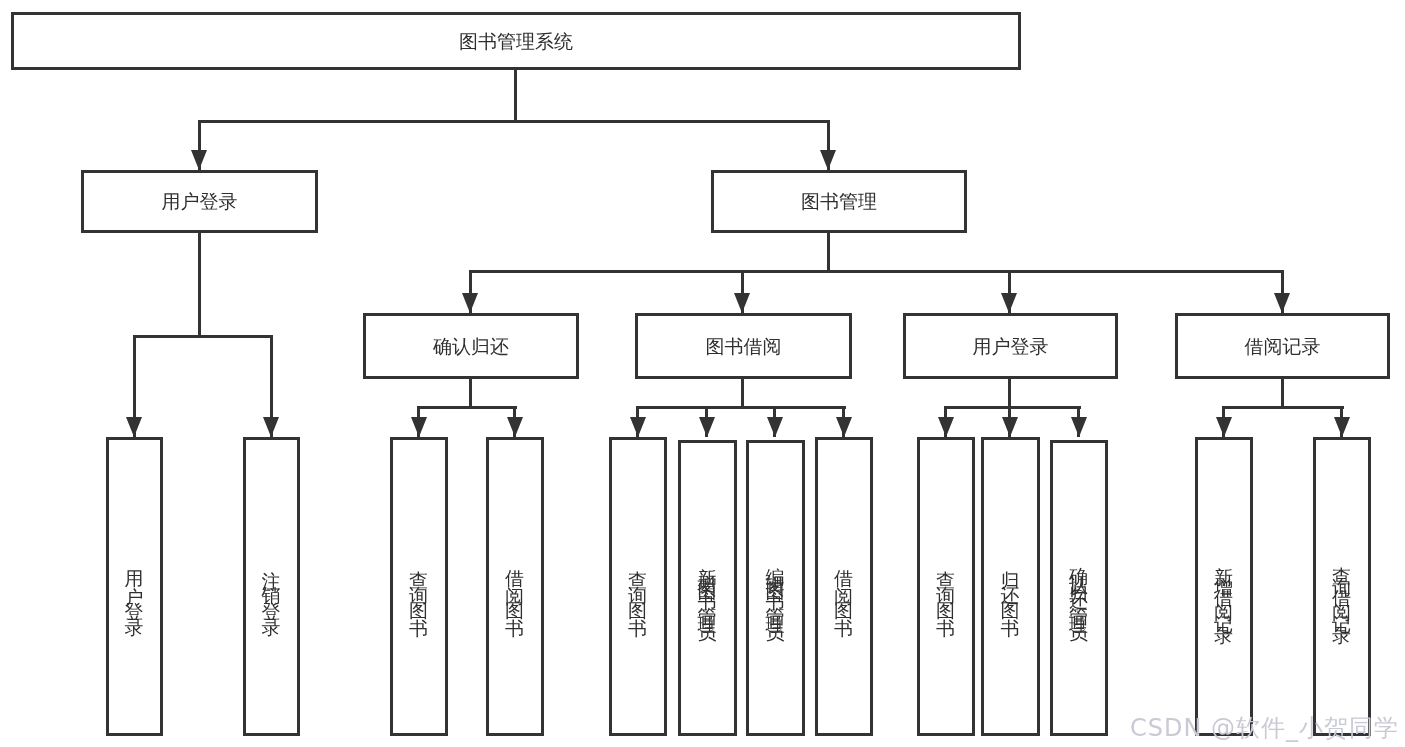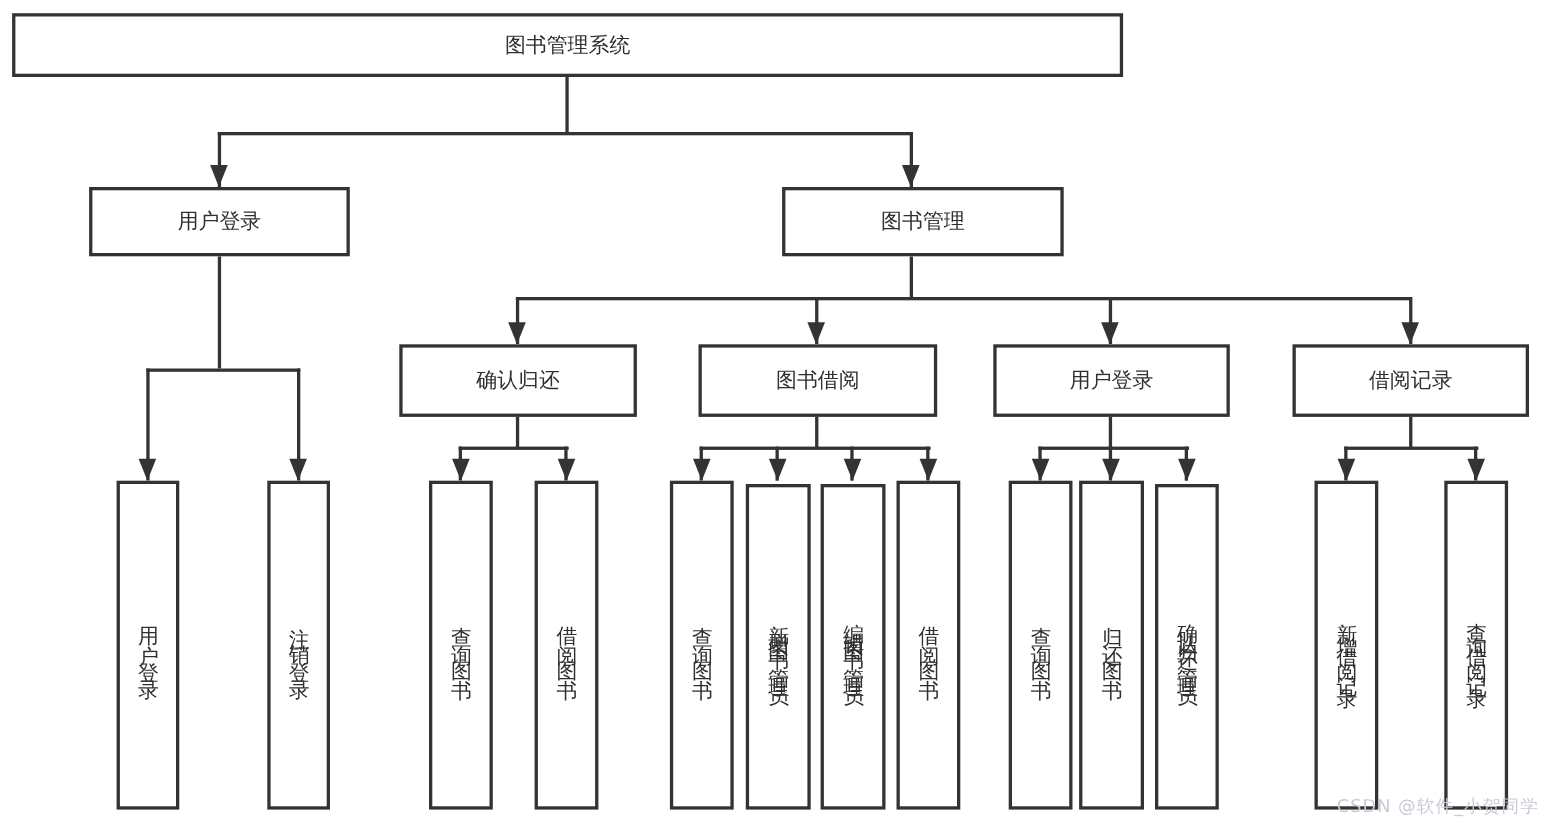--- a/index.html
+++ b/index.html
@@ -23,21 +23,21 @@
   .vt4{letter-spacing:16px;}
   .vt6{letter-spacing:12px;}
   .vt9{letter-spacing:8px;}
   .line{position:absolute;background:var(--line);z-index:1;}
   .arrow{
     position:absolute;width:0;height:0;z-index:3;
     border-left:8px solid transparent;border-right:8px solid transparent;
     border-top:20px solid var(--line);
   }
   .watermark{
-    position:absolute;right:6px;bottom:3px;font-size:16px;
+    position:absolute;right:6px;bottom:3px;font-size:24px;
     color:var(--watermark);letter-spacing:1px;z-index:4;white-space:nowrap;
   }
 </style>
 </head>
 <body>
 
 <div class="stage">
 
   <div class="line" style="left:514px;top:70px;width:3px;height:52px"></div>
 

